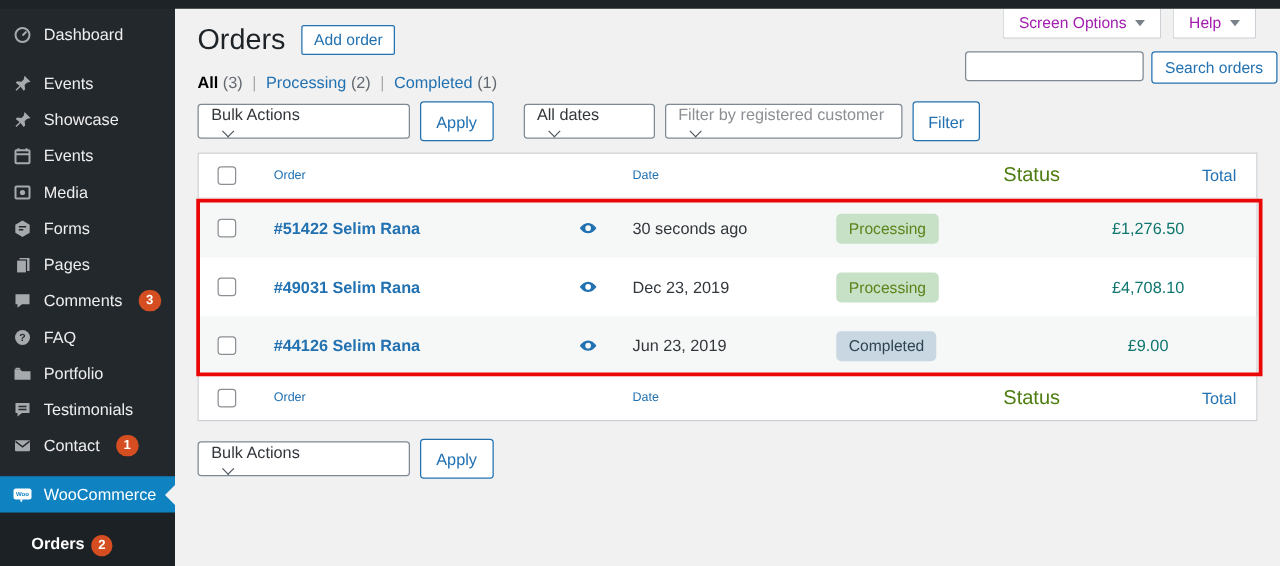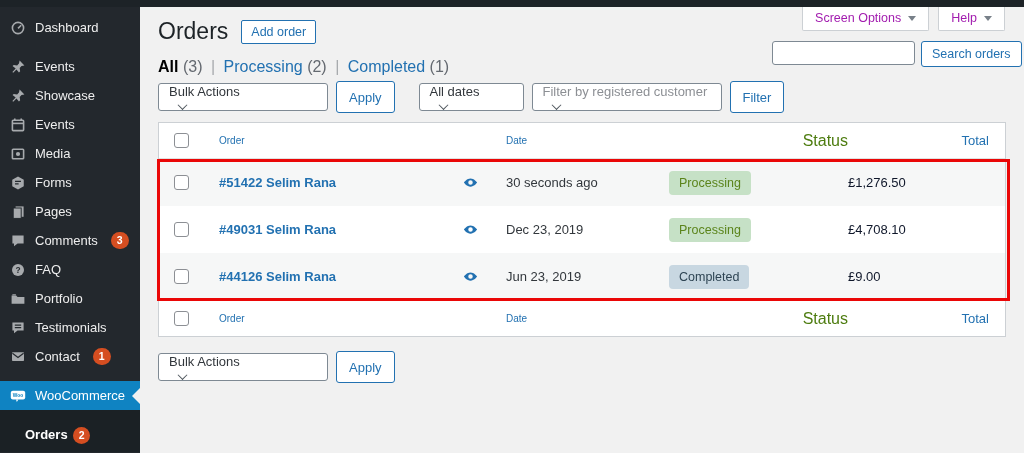--- a/index.html
+++ b/index.html
@@ -54,21 +54,21 @@
     font-size:12.5px; padding:4px 9px; cursor:pointer; font-family:inherit;
   }
 
   .search-row { position:absolute; left:632px; top:41px; display:flex; gap:6px; align-items:flex-start; }
   .search-input { width:143px; height:24px; border:1px solid #7e8993; border-radius:3px; background:#fff; padding:0 6px; font-family:inherit; }
   .btn-blue {
     background:#fff; border:1px solid #2271b1; color:#2271b1; border-radius:3px;
     font-size:12.5px; height:26px; padding:0 10px; cursor:pointer; font-family:inherit;
   }
 
-  .subsubsub { position:absolute; left:18px; top:58px; font-size:16px; color:#646970; }
+  .subsubsub { position:absolute; left:18px; top:58px; font-size:13px; color:#646970; }
   .subsubsub a { color:var(--accent); text-decoration:none; cursor:pointer; }
   .subsubsub .current { color:#000; font-weight:700; }
   .subsubsub .cnt { color:#646970; }
   .subsubsub .sep { color:#a7aaad; margin:0 4px; }
 
   .filter-row { position:absolute; left:18px; top:81px; display:flex; gap:8px; align-items:center; }
   .wpselect {
     height:28px; border:1px solid #7e8993; border-radius:3px; background:#fff;
     display:flex; align-items:flex-start; justify-content:space-between; padding:0 10px;
     font-size:13px; color:#32373c; cursor:pointer;flex-direction:column;
@@ -91,21 +91,21 @@
   .h-total { text-align:right; padding-right:16px; color:var(--accent); font-size:13px; cursor:pointer; }
   .order-cell { padding-left:16px; }
   .order-link { color:var(--accent); font-weight:700; font-size:13px; text-decoration:none; cursor:pointer; }
   .eye-cell { display:flex; justify-content:center; color:var(--accent); cursor:pointer; }
   .eye-cell svg { width:15px; height:15px; fill:currentColor; }
   .date-cell { padding-left:13px; color:#32373c; font-size:13px; }
   .status-cell { padding-left:16px; }
   .status-badge { display:inline-block; border-radius:4px; padding:5px 10px; font-size:12.5px; }
   .status-processing { background:var(--processing-bg); color:var(--processing-text); }
   .status-completed { background:var(--completed-bg); color:var(--completed-text); }
-  .total-cell { text-align:left; padding-right:16px; color:#0f172a; font-size:13px; }
+  .total-cell { text-align:center; padding-right:16px; color:#0f766e; font-size:13px; }
 
   .red-annotation { position:absolute; left:17px; top:159px; width:853px; height:142px; border:3px solid #ea0707; z-index:15; pointer-events:none; }
 
   .bulk-bottom { position:absolute; left:18px; top:351px; display:flex; gap:8px; align-items:center; }
 </style>
 </head>
 <body>
 
 <div class="admin-bar"></div>
 

